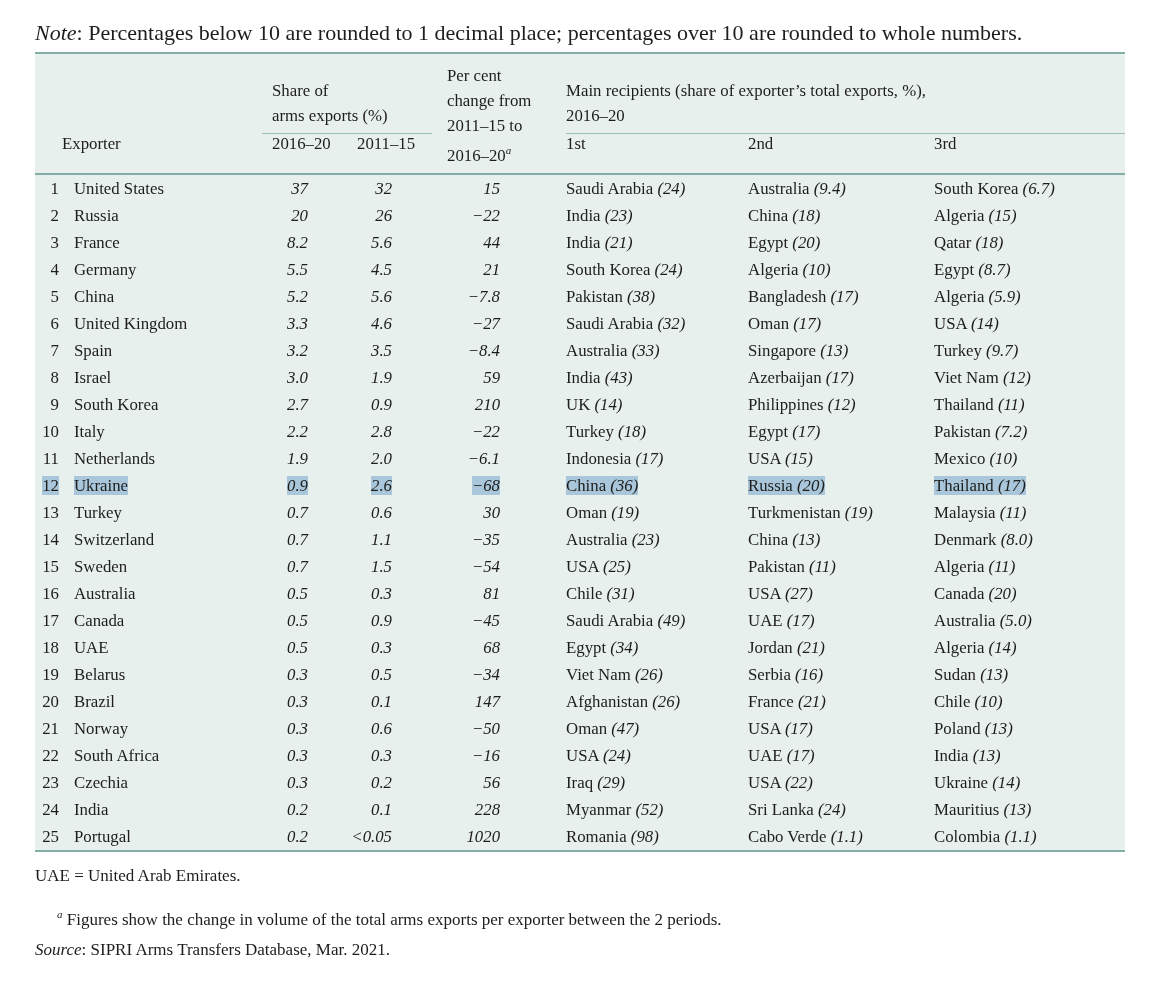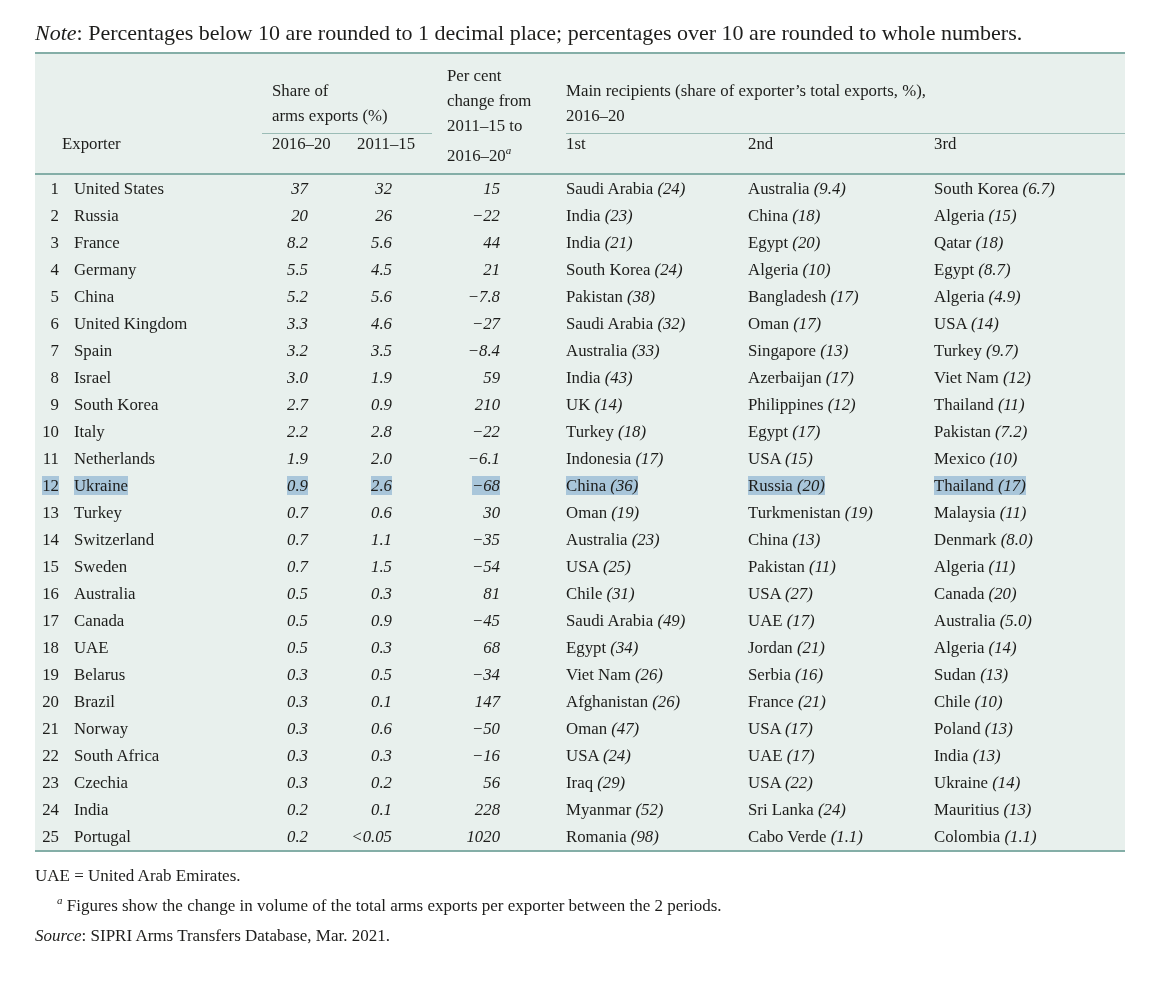--- a/index.html
+++ b/index.html
@@ -52,21 +52,21 @@
   tbody td{height:27px;line-height:27px;padding:0;white-space:nowrap;}
   td.rank{text-align:right;padding-right:2px;}
   td.exporter{padding-left:13px;}
   td.num{text-align:right;font-style:italic;}
   td.n1{padding-right:38px;}
   td.n2{padding-right:40px;}
   td.n3{padding-right:66px;}
   .hl{background:var(--hl);}
   .footer{width:1090px;font-size:17px;}
   .footer .line1{margin-top:13px;line-height:22px;}
-  .footer .line2{margin-top:2px;line-height:22px;padding-left:22px;}
+  .footer .line2{margin-top:16px;line-height:22px;padding-left:22px;}
   .footer .line3{margin-top:9px;line-height:22px;}
 </style>
 </head>
 <body>
 
 <div class="page">
 
 
   <div class="note">
     <span class="ital">Note</span><span>: Percentages below 10 are rounded to 1 decimal place; percentages over 10 are rounded to whole numbers.</span>
@@ -152,21 +152,21 @@
       <td><span class="cell-text"><span>Egypt</span> <span class="ital">(8.7)</span></span></td>
     </tr>
         <tr>
       <td class="rank"><span class="cell-text">5</span></td>
       <td class="exporter"><span class="cell-text">China</span></td>
       <td class="num n1"><span class="cell-text">5.2</span></td>
       <td class="num n2"><span class="cell-text">5.6</span></td>
       <td class="num n3"><span class="cell-text">−7.8</span></td>
       <td><span class="cell-text"><span>Pakistan</span> <span class="ital">(38)</span></span></td>
       <td><span class="cell-text"><span>Bangladesh</span> <span class="ital">(17)</span></span></td>
-      <td><span class="cell-text"><span>Algeria</span> <span class="ital">(4.9)</span></span></td>
+      <td><span class="cell-text"><span>Algeria</span> <span class="ital">(5.9)</span></span></td>
     </tr>
         <tr>
       <td class="rank"><span class="cell-text">6</span></td>
       <td class="exporter"><span class="cell-text">United Kingdom</span></td>
       <td class="num n1"><span class="cell-text">3.3</span></td>
       <td class="num n2"><span class="cell-text">4.6</span></td>
       <td class="num n3"><span class="cell-text">−27</span></td>
       <td><span class="cell-text"><span>Saudi Arabia</span> <span class="ital">(32)</span></span></td>
       <td><span class="cell-text"><span>Oman</span> <span class="ital">(17)</span></span></td>
       <td><span class="cell-text"><span>USA</span> <span class="ital">(14)</span></span></td>

